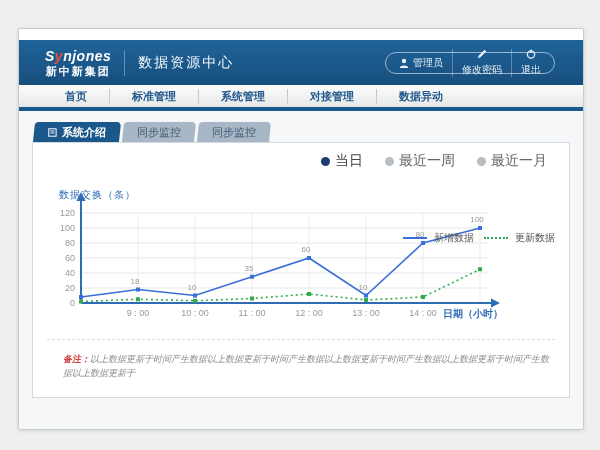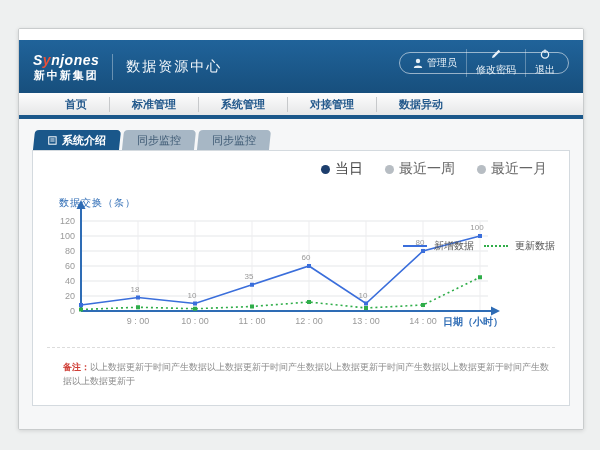--- a/index.html
+++ b/index.html
@@ -8,31 +8,31 @@
     font-family:"Liberation Sans","DejaVu Sans",sans-serif;
   }
   .page{
     position:absolute;left:18px;top:28px;width:564px;height:400px;
     background:#fdfdfd;border:1px solid #c9cccd;border-radius:2px;
     box-shadow:0 1px 4px rgba(0,0,0,.12);overflow:hidden;
   }
   
   .topstrip{height:11px;background:#ffffff;}
   .header{
-    height:53px;background:linear-gradient(#20639a,#174f7d);
-    display:flex;align-items:center;padding:0 14px;color:#fff;position:relative;
+    height:45px;background:linear-gradient(#20639a,#174f7d);
+    display:flex;align-items:center;padding:0 26px;color:#fff;position:relative;
   }
   .logo{line-height:1;text-align:center;}
   .logo-line1{font-size:14px;font-weight:bold;font-style:italic;letter-spacing:.5px;}
   .logo-y{color:#e8503a;font-weight:bold;}
   .logo-line2{font-size:11px;font-weight:bold;letter-spacing:2px;margin-top:3px;}
   .hdr-divider{width:1px;height:26px;background:rgba(255,255,255,.35);margin:0 13px;}
   .app-title{font-size:14px;letter-spacing:2px;color:#f2f7fb;}
   .user-pill{
-    position:absolute;right:14px;top:12px;height:20px;
+    position:absolute;right:28px;top:12px;height:20px;
     border:1px solid rgba(255,255,255,.55);border-radius:11px;
     display:flex;align-items:center;padding:0 4px;text-align:right;
   }
   .pill-item{
     display:flex;align-items:center;gap:4px;padding:0 9px;font-size:10px;color:#e8f1f8;cursor:pointer;
   }
   .pill-item + .pill-item{border-left:1px solid rgba(255,255,255,.3);flex-direction:column;}
   .pill-icon{width:10px;height:10px;display:inline-block;}
   
   .navbar{
@@ -65,21 +65,21 @@
   .radio-opt.selected .radio-dot{background:#1d3e6d;}
   .radio-opt.selected{color:#444;}
   
   .ylabel{position:absolute;top:24px;left:26px;font-size:10px;font-weight:normal;color:#2e6cb5;letter-spacing:1px;margin-top:21px;}
   #chart-svg{position:absolute;top:42px;left:10px;}
   .legend{position:absolute;top:88px;right:14px;display:flex;flex-direction:row;gap:10px;}
   .legend-row{display:flex;align-items:center;gap:7px;font-size:10px;color:#555;}
   .legend-swatch{width:24px;height:0;border-top:2px solid #3a6edb;}
   .legend-swatch.dotted{border-top:2px dotted #2fad49;}
   .note-sep{border:none;border-top:1px dashed #dcdcdc;margin:0;position:absolute;left:14px;right:14px;top:196px;}
-  .note{position:absolute;left:30px;right:20px;top:210px;font-size:9px;color:#8b8b8b;line-height:1.5;}
+  .note{position:absolute;left:30px;right:20px;top:210px;font-size:9px;color:#8b8b8b;line-height:1.5;font-style:italic;}
   .note-label{color:#d04038;font-weight:bold;}
 </style>
 </head>
 <body>
 
 <div class="page">
   <div class="topstrip"></div>
 
   <div class="header">
     <div class="logo">

